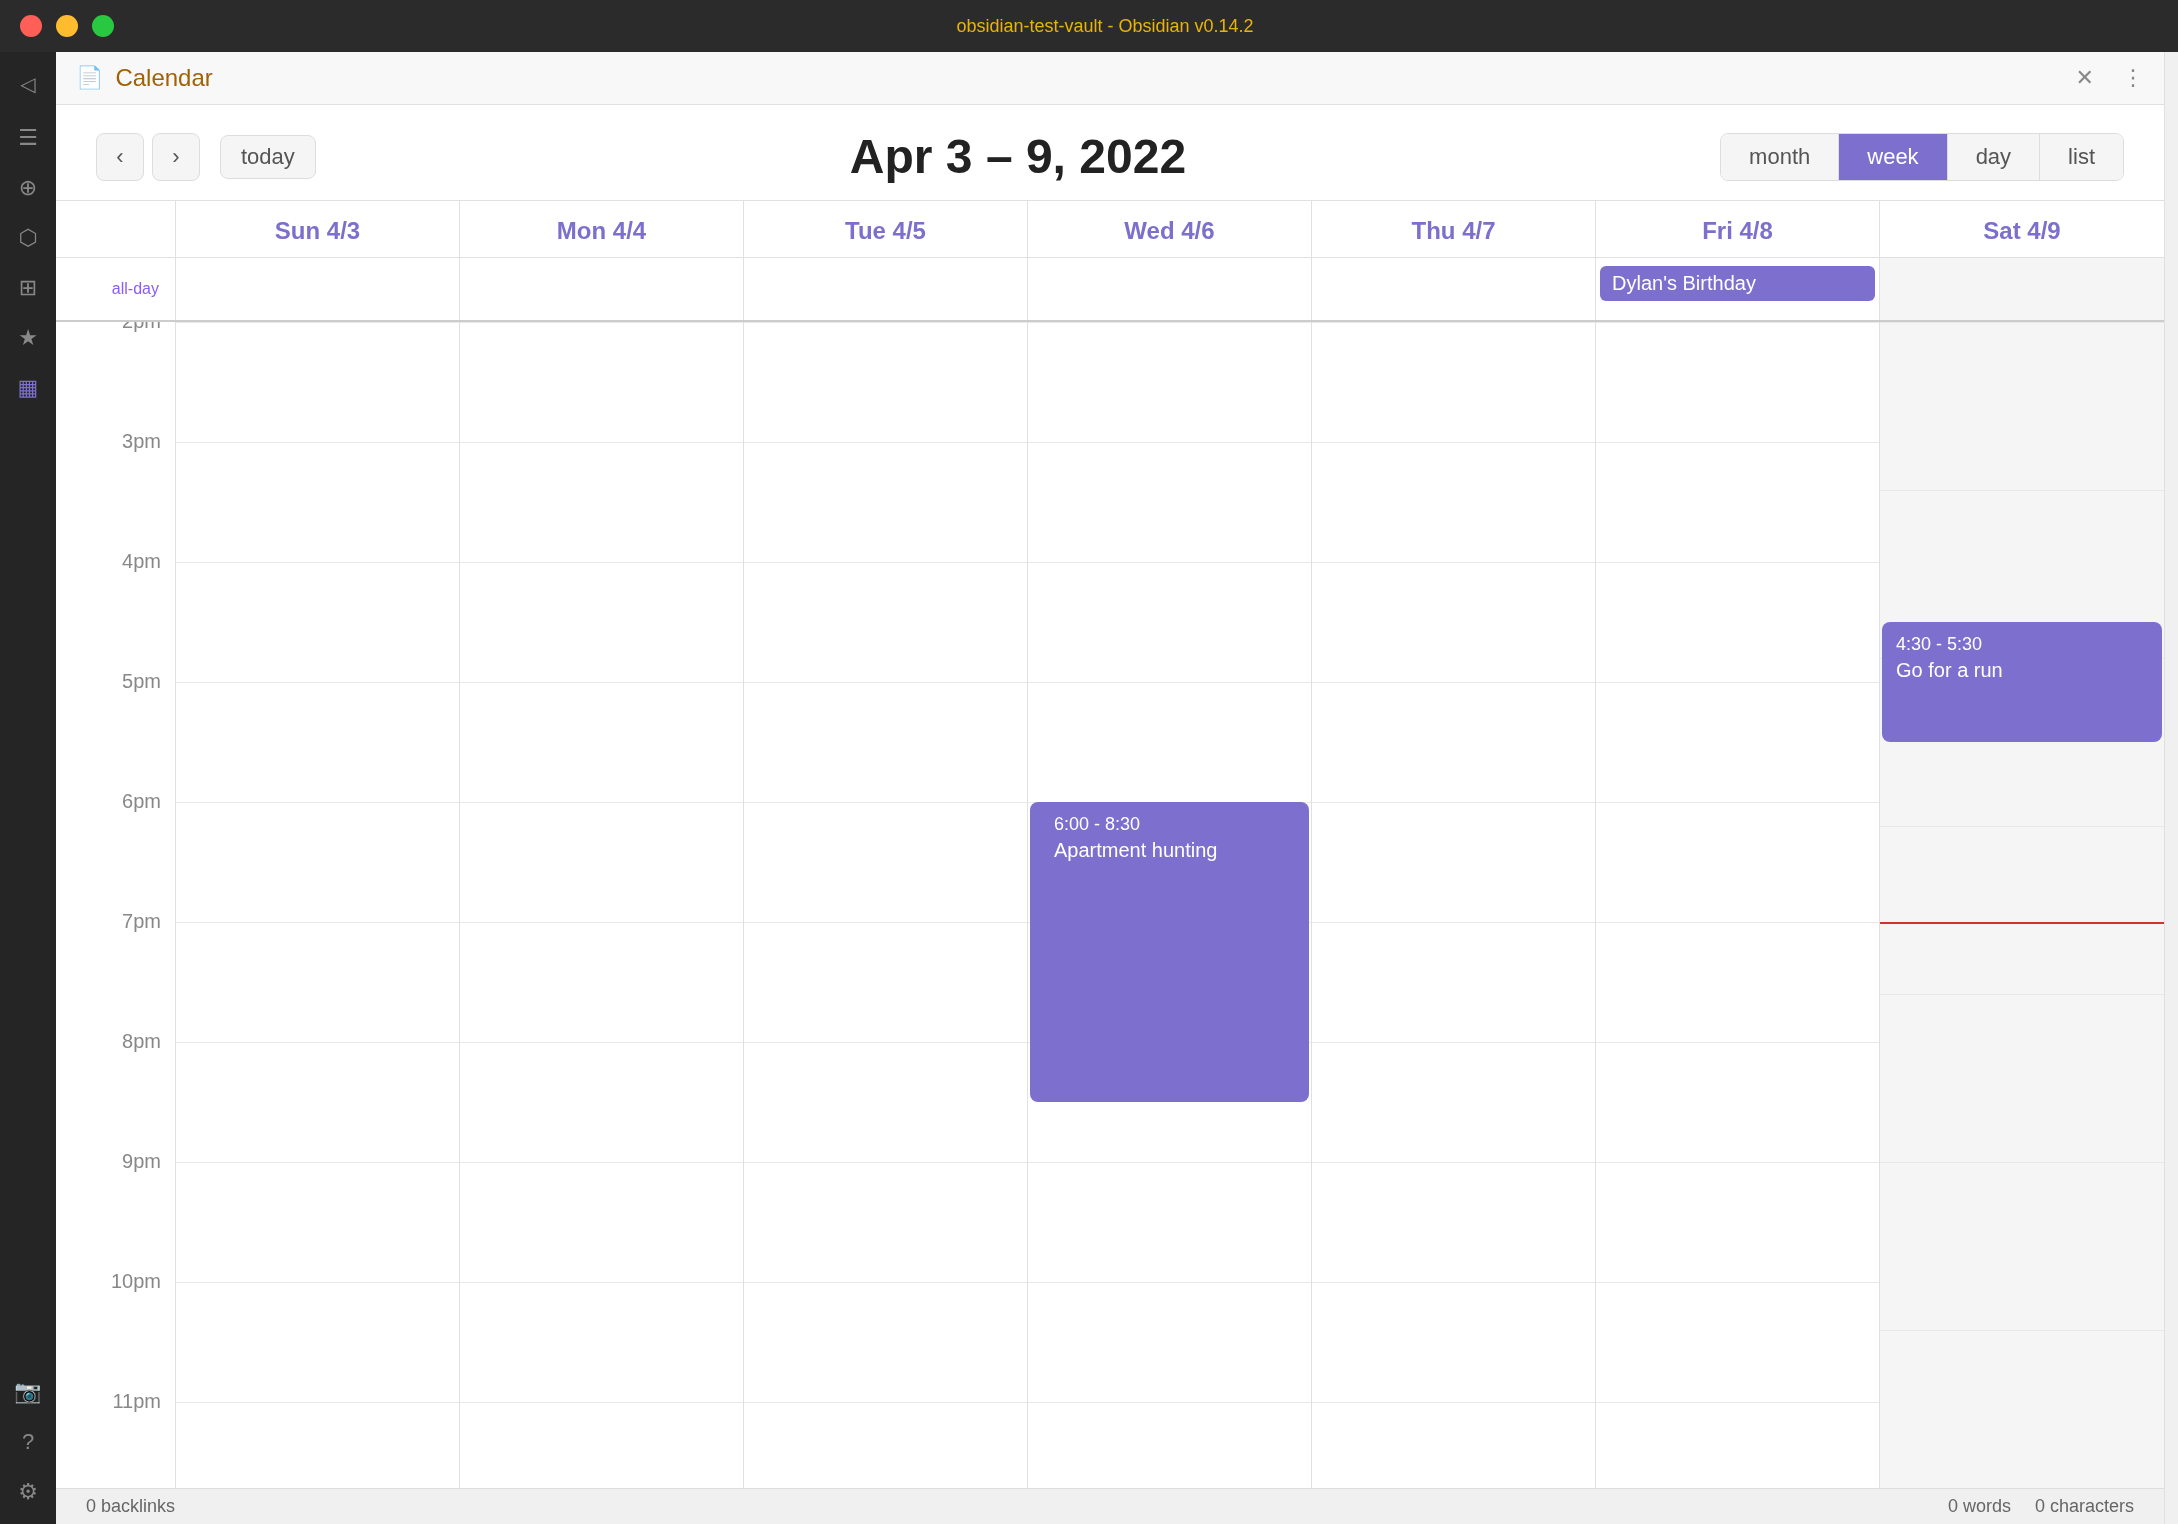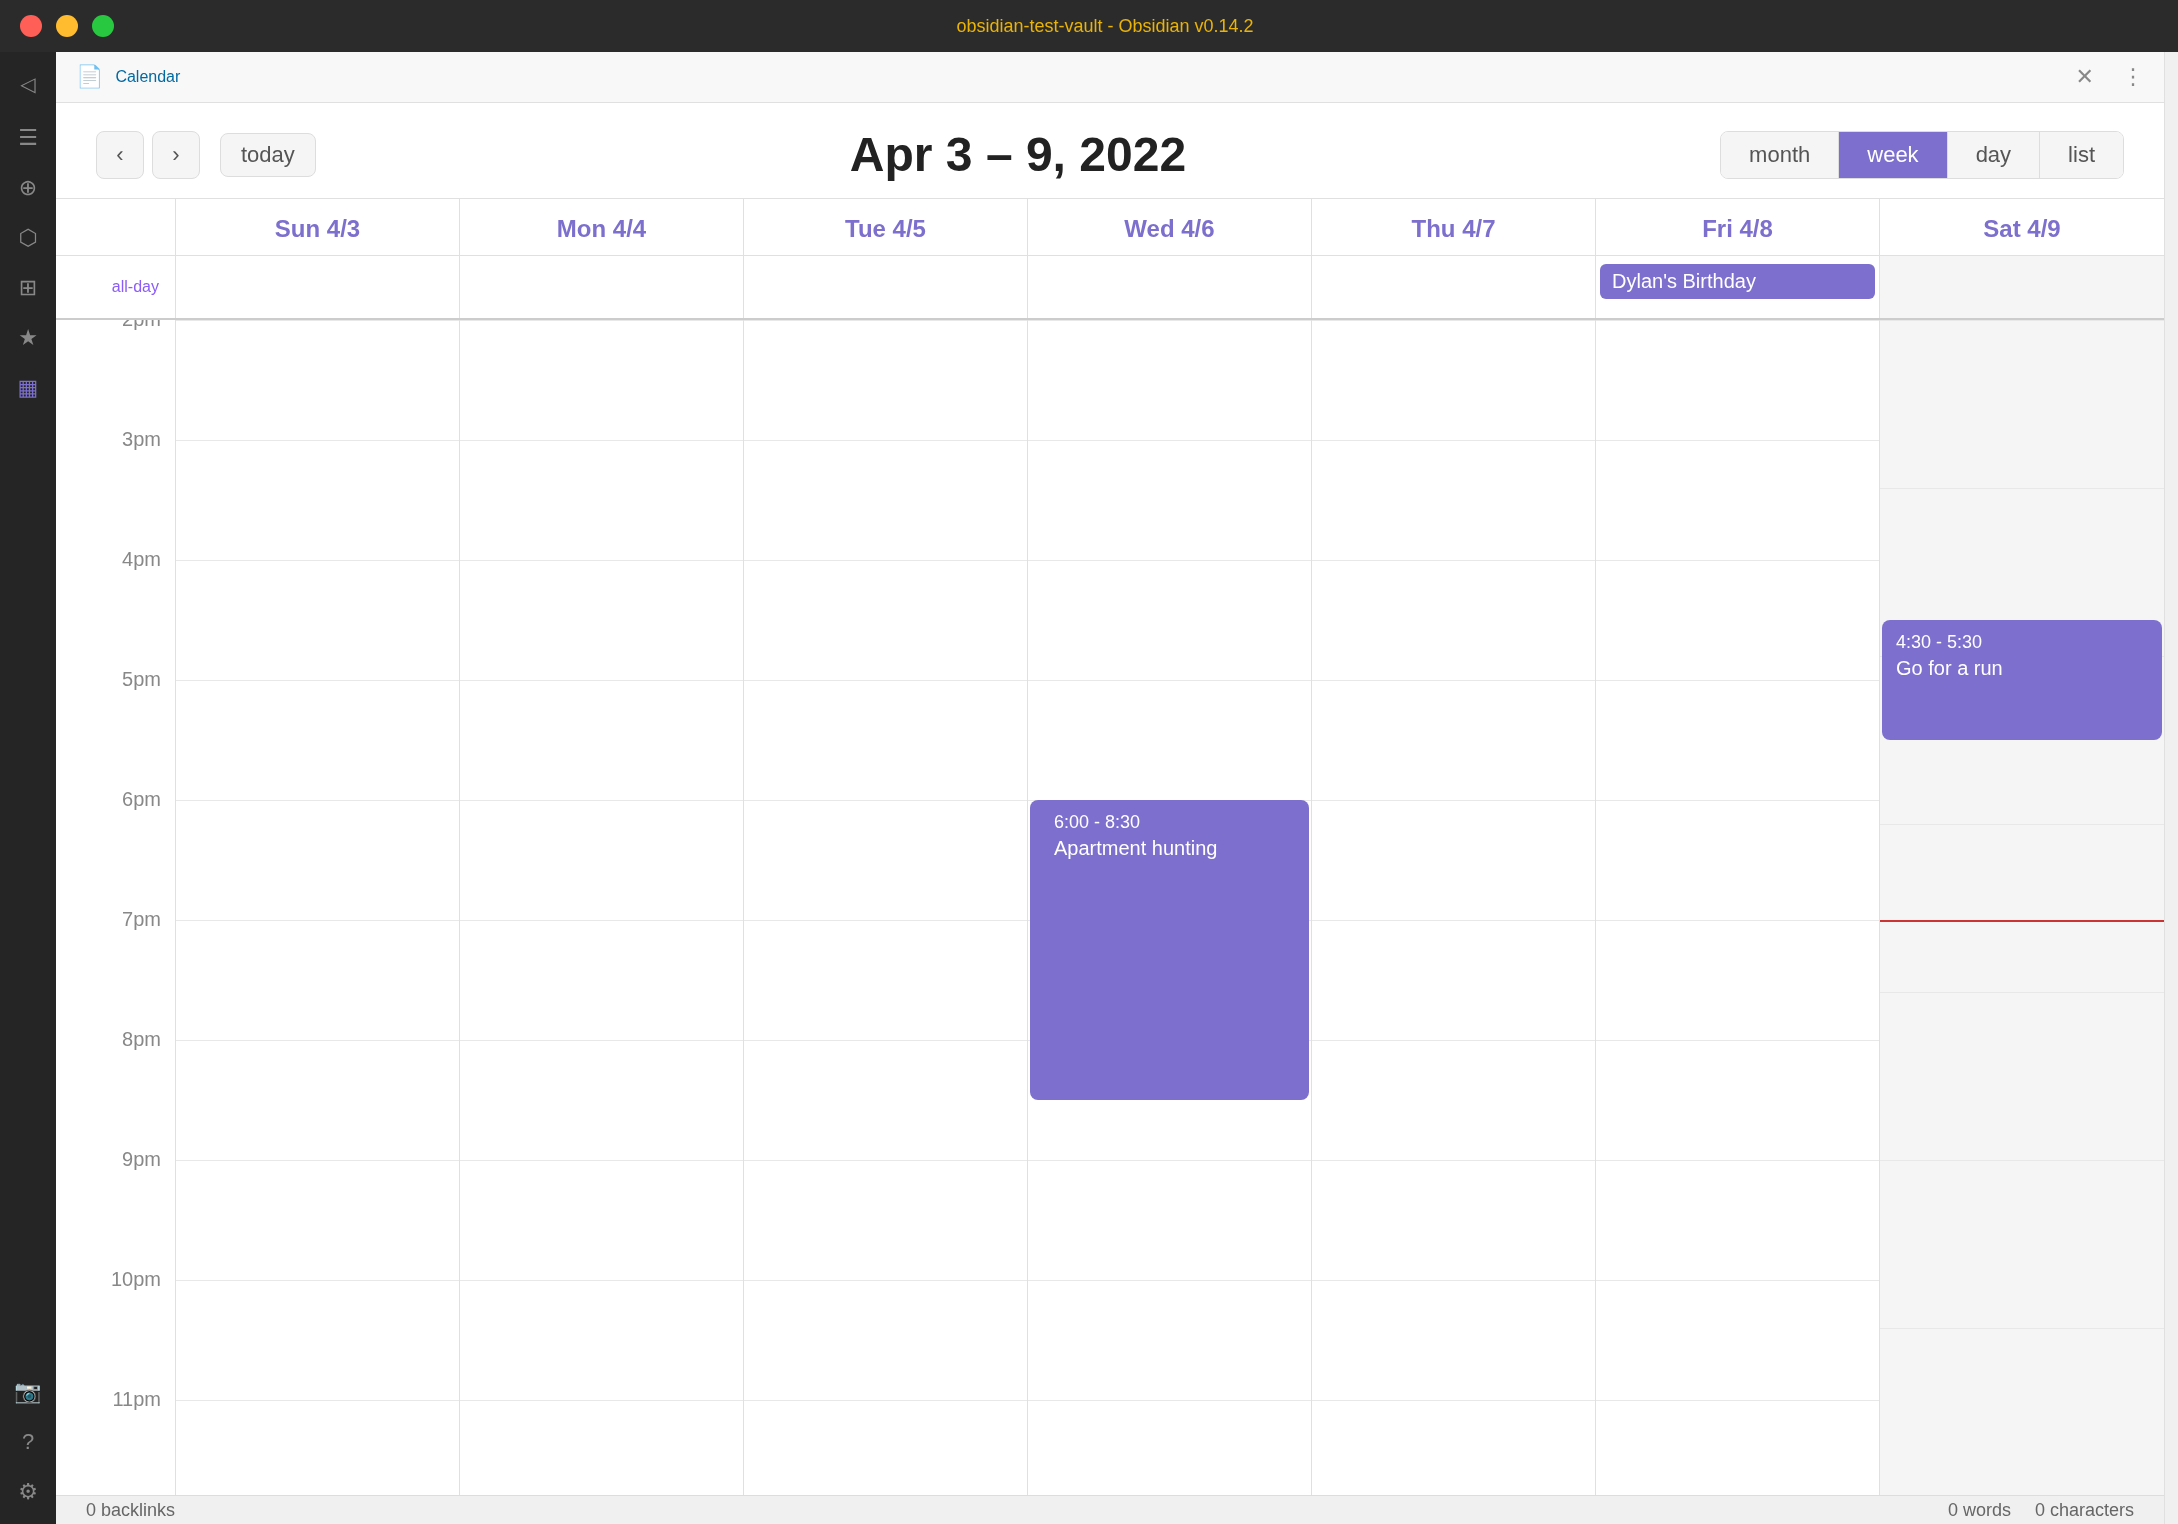--- a/index.html
+++ b/index.html
@@ -169,22 +169,22 @@
       background: #f8f8f8;
       border-bottom: 1px solid #e0e0e0;
       gap: 12px;
       flex-shrink: 0;
     }
     .doc-icon {
       font-size: 22px;
       color: #888;
     }
     .doc-title {
-      font-size: 16px;
-      color: #0369a1;
+      font-size: 24px;
+      color: #a16207;
       font-weight: 500;
     }
     .doc-header-spacer { flex: 1; }
     .doc-close-btn {
       font-size: 22px;
       color: #888;
       cursor: pointer;
     }
     .doc-more-btn {
       font-size: 22px;
@@ -331,21 +331,21 @@
     
     .scrollbar-area {
       width: 14px;
       background: #f0f0f0;
       border-left: 1px solid #e0e0e0;
       flex-shrink: 0;
     }
 
     
     .status-bar {
-      height: 29px;
+      height: 36px;
       background: #f0f0f0;
       border-top: 1px solid #ddd;
       display: flex;
       align-items: center;
       justify-content: space-between;
       padding: 0 30px;
       flex-shrink: 0;
     }
     .status-item {
       font-size: 18px;

